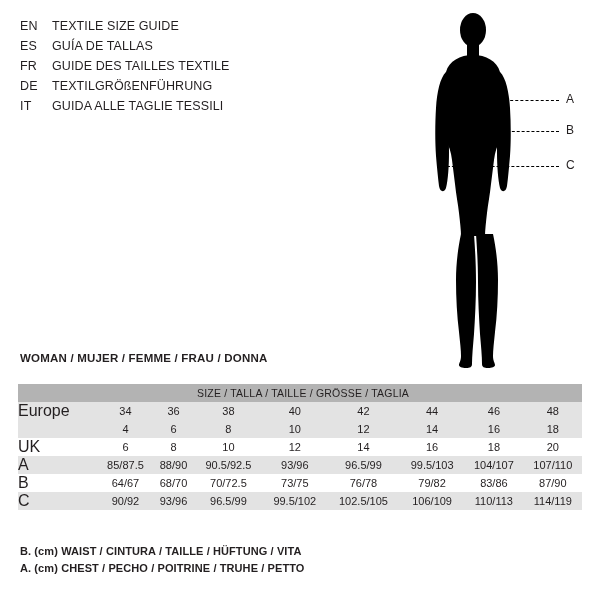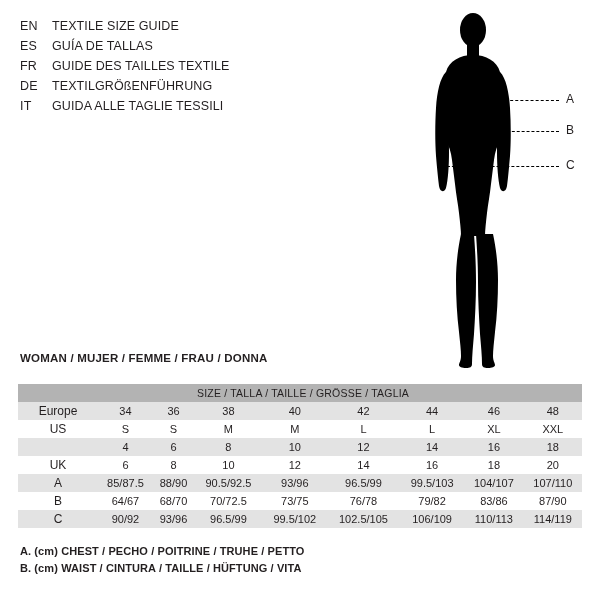--- a/index.html
+++ b/index.html
@@ -111,24 +111,24 @@
     letter-spacing: 0.2px;
     padding-left: 6px;
   }
   tr.shade td {
     background: #e3e3e3;
   }
   tr.plain td {
     background: #ffffff;
   }
   td.rowlabel {
-    text-align: center;
+    text-align: left;
     padding-left: 6px;
     width: 80px;
-    font-size: 12px;
+    font-size: 16px;
   }
   td.cell {
     text-align: center;
     font-size: 11px;
   }
 
   
   .notes {
     position: absolute;
     top: 543px;
@@ -247,31 +247,20 @@
         <td class="rowlabel">Europe</td>
         <td class="cell">34</td>
         <td class="cell">36</td>
         <td class="cell">38</td>
         <td class="cell">40</td>
         <td class="cell">42</td>
         <td class="cell">44</td>
         <td class="cell">46</td>
         <td class="cell">48</td>
       </tr>
-      <tr class="plain">
-        <td class="rowlabel">US</td>
-        <td class="cell">S</td>
-        <td class="cell">S</td>
-        <td class="cell">M</td>
-        <td class="cell">M</td>
-        <td class="cell">L</td>
-        <td class="cell">L</td>
-        <td class="cell">XL</td>
-        <td class="cell">XXL</td>
-      </tr>
       <tr class="shade">
         <td class="rowlabel"></td>
         <td class="cell">4</td>
         <td class="cell">6</td>
         <td class="cell">8</td>
         <td class="cell">10</td>
         <td class="cell">12</td>
         <td class="cell">14</td>
         <td class="cell">16</td>
         <td class="cell">18</td>
@@ -317,17 +306,17 @@
         <td class="cell">99.5/102</td>
         <td class="cell">102.5/105</td>
         <td class="cell">106/109</td>
         <td class="cell">110/113</td>
         <td class="cell">114/119</td>
       </tr>
     </tbody>
   </table>
 
   <div class="notes">
+    <div class="note">B. (cm) WAIST / CINTURA / TAILLE / HÜFTUNG / VITA</div>
     <div class="note">A. (cm) CHEST / PECHO / POITRINE / TRUHE / PETTO</div>
-    <div class="note">B. (cm) WAIST / CINTURA / TAILLE / HÜFTUNG / VITA</div>
   </div>
 
 </div>
 
 </body></html>

